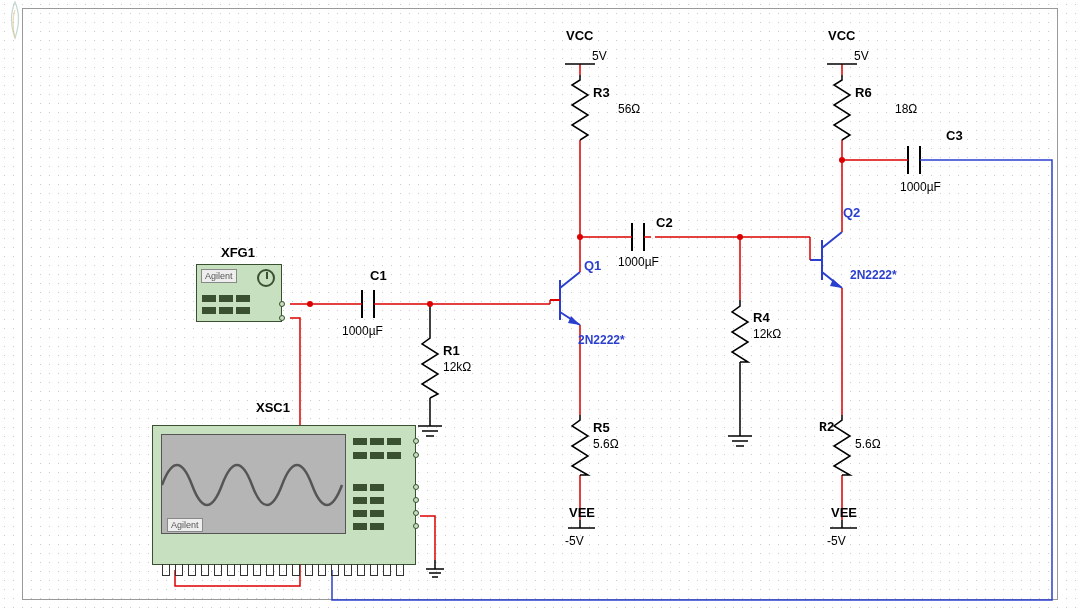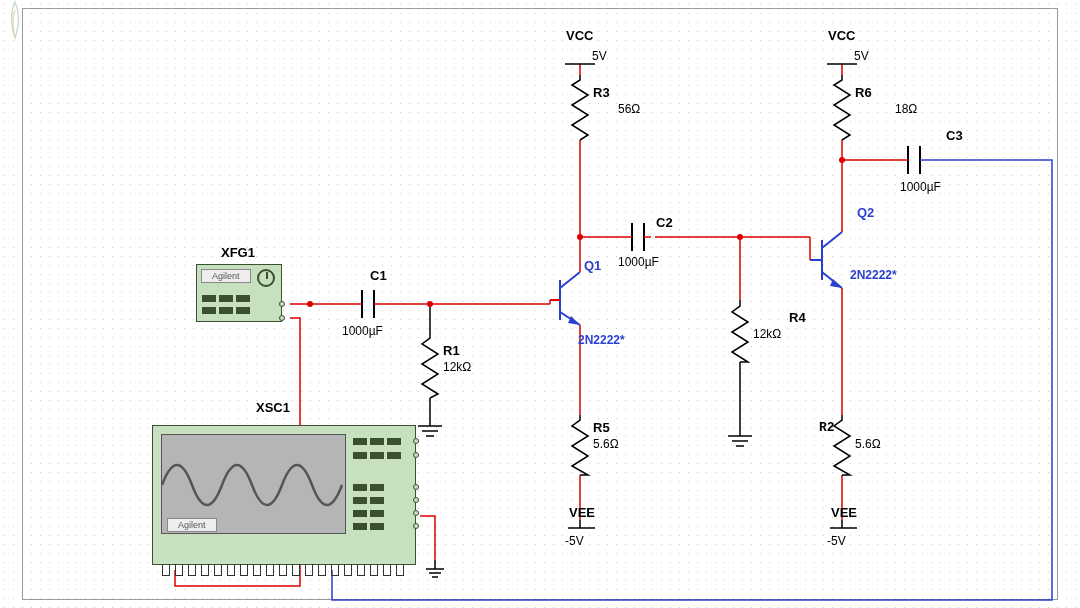--- a/index.html
+++ b/index.html
@@ -27,21 +27,21 @@
   .lbl { position: absolute; font-size: 13px; font-weight: bold; color: #000; white-space: nowrap; }
   .lbl-blue { color: #2b3fcf; }
   .lbl-thin { font-weight: normal; font-size: 12px; }
   svg { position: absolute; top: 0; left: 0; }
   .instr {
     position: absolute;
     background: #c6e0c0;
     border: 1px solid #3a5030;
   }
   .instr-body { position: relative; width: 100%; height: 100%; }
-  .agilent-txt { position:absolute; font-size:9px; background:#eee; padding:1px 10px; border:1px solid #888; color:#555;}
+  .agilent-txt { position:absolute; font-size:9px; background:#eee; padding:1px 3px; border:1px solid #888; color:#555;}
   .knob { position:absolute; border:2px solid #3a5030; border-radius:50%; }
   .btns-row { position:absolute; display:flex; gap:3px; }
   .btn { background:#3a5030; width:14px; height:7px;}
   .port { position:absolute; width:6px; height:6px; border:1.5px solid #3a5030; border-radius:50%; background:#c6e0c0;}
   .screen { position:absolute; background:#b5b5b5; border:1px solid #555; overflow:hidden;}
   .bnc-row { position:absolute; display:flex; gap:5px; }
   .bnc { width:8px; height:12px; border-left:1px solid #333; border-right:1px solid #333; border-bottom:1px solid #333; }
   .watermark { position:absolute; right:12px; bottom:8px; opacity:0.5; }
 </style>
 </head>
@@ -209,30 +209,30 @@
 <div class="lbl lbl-thin" style="left:618px; top:255px;">1000µF</div>
 <div class="lbl" style="left:934px; top:128px;margin-left:12px;">C3</div>
 <div class="lbl lbl-thin" style="left:900px; top:180px;">1000µF</div>
 
 <div class="lbl" style="left:593px; top:85px;">R3</div>
 <div class="lbl lbl-thin" style="left:618px; top:102px;">56Ω</div>
 <div class="lbl" style="left:855px; top:85px;">R6</div>
 <div class="lbl lbl-thin" style="left:895px; top:102px;">18Ω</div>
 <div class="lbl" style="left:443px; top:343px;">R1</div>
 <div class="lbl lbl-thin" style="left:443px; top:360px;">12kΩ</div>
-<div class="lbl" style="left:753px; top:310px;margin-left:36px;">R4</div>
+<div class="lbl" style="left:753px; top:310px;">R4</div>
 <div class="lbl lbl-thin" style="left:753px; top:327px;">12kΩ</div>
 <div class="lbl" style="left:593px; top:420px;">R5</div>
 <div class="lbl lbl-thin" style="left:593px; top:437px;">5.6Ω</div>
 <div class="lbl" style="left:819px; top:420px;font-family:Liberation Mono, monospace;">R2</div>
 <div class="lbl lbl-thin" style="left:855px; top:437px;">5.6Ω</div>
 
 <div class="lbl lbl-blue" style="left:584px; top:258px;">Q1</div>
 <div class="lbl lbl-blue lbl-thin" style="left:578px; top:333px; font-weight:bold;">2N2222*</div>
-<div class="lbl lbl-blue" style="left:843px; top:205px;padding-left:14px;">Q2</div>
+<div class="lbl lbl-blue" style="left:843px; top:205px;">Q2</div>
 <div class="lbl lbl-blue lbl-thin" style="left:850px; top:268px; font-weight:bold;">2N2222*</div>
 
 <div class="lbl" style="left:221px; top:245px;">XFG1</div>
 <div class="instr" style="left:196px; top:264px; width:86px; height:58px;">
   <div class="instr-body">
     <div class="agilent-txt" style="left:4px; top:4px;">Agilent</div>
     <div class="knob" style="right:6px; top:4px; width:18px; height:18px;">
         <div style="position:absolute;width:2px;height:7px;background:#3a5030;left:7px;top:1px;"></div>
       </div>
     <div class="btns-row" style="left:5px; top:30px;">

